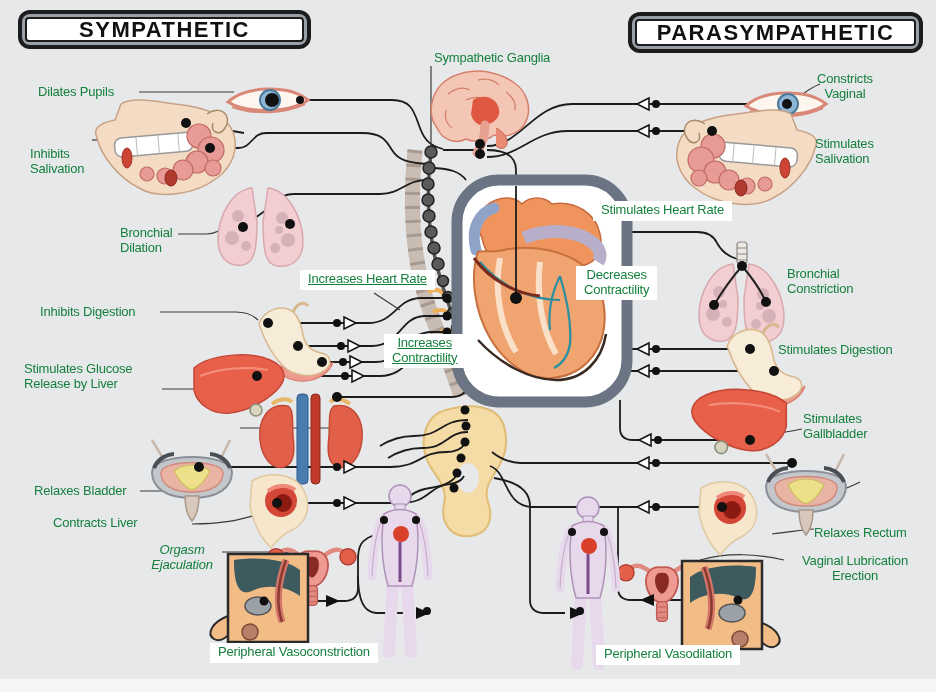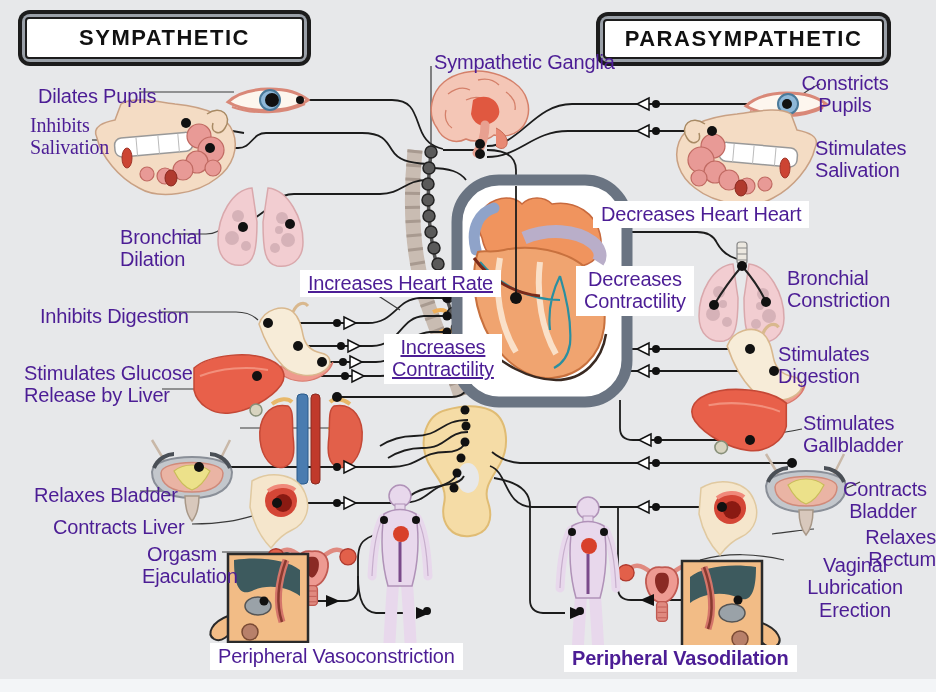--- a/index.html
+++ b/index.html
@@ -1,19 +1,19 @@
 <!DOCTYPE html>
 <html><head>
 <meta charset="utf-8">
 <style>
   html,body{margin:0;padding:0;background:#cfd1d4;}
   #stage{position:relative;width:936px;height:692px;background:#e7e8ea;overflow:hidden;
          font-family:"Liberation Sans","DejaVu Sans",sans-serif;color:#151515;}
   #art{position:absolute;left:0;top:0;}
-  .lbl{position:absolute;font-size:20px;line-height:1.12;white-space:pre-line;color:#4c1d95;letter-spacing:-0.2px;}
+  .lbl{position:absolute;font-size:13px;line-height:1.12;white-space:pre-line;color:#15803d;letter-spacing:-0.2px;}
   .boxed{background:#ffffff;padding:2px 8px 3px;}
   .ctr{text-align:center;}
   .hdr{position:absolute;background:#1c1c1c;border-radius:12px;padding:4px;box-sizing:border-box;}
   .hdr-mid{background:#9aa0a8;border-radius:8px;padding:3px;height:100%;box-sizing:border-box;}
   .hdr-in{background:#ffffff;border:2px solid #1c1c1c;border-radius:4px;height:100%;
           display:flex;align-items:center;justify-content:center;box-sizing:border-box;
           font-weight:bold;font-size:22px;letter-spacing:1.5px;color:#111;}
 </style>
 </head>
 <body>
@@ -401,62 +401,60 @@
         <circle cx="738" cy="600" r="4.5"></circle>
         <circle cx="580" cy="611" r="4"></circle>
     <circle cx="447" cy="298" r="4.5"></circle>
         <circle cx="447" cy="316" r="4.5"></circle>
         <circle cx="447" cy="332" r="4.5"></circle>
   </g>
 
   <rect x="0" y="679" width="936" height="13" fill="#f3f5f7"></rect>
 </svg>
 
-<div class="hdr" style="left:18px;top:10px;width:293px;height:56px;">
+<div class="hdr" style="left:18px;top:10px;width:293px;height:39px;">
   <div class="hdr-mid">
         <div class="hdr-in">SYMPATHETIC</div>
       </div>
 </div>
-<div class="hdr" style="left:596px;top:12px;width:295px;height:54px;">
+<div class="hdr" style="left:628px;top:12px;width:295px;height:41px;">
   <div class="hdr-mid">
         <div class="hdr-in">PARASYMPATHETIC</div>
       </div>
 </div>
 
 <div class="lbl" style="left:434px;top:51px;">Sympathetic Ganglia</div>
 <div class="lbl boxed" style="left:300px;top:270px;text-decoration:underline;">Increases Heart Rate</div>
 <div class="lbl boxed ctr" style="left:384px;top:334px;text-decoration:underline;">Increases
 Contractility</div>
-<div class="lbl boxed" style="left:593px;top:201px;">Decreases Heart Heart</div>
+<div class="lbl boxed" style="left:593px;top:201px;">Stimulates Heart Rate</div>
 <div class="lbl boxed ctr" style="left:576px;top:266px;">Decreases
 Contractility</div>
 
 <div class="lbl" style="left:38px;top:85px;">Dilates Pupils</div>
-<div class="lbl" style="left:30px;top:114px;font-family:Liberation Serif, serif;">Inhibits
+<div class="lbl" style="left:30px;top:147px;">Inhibits
 Salivation</div>
 <div class="lbl" style="left:120px;top:226px;">Bronchial
 Dilation</div>
 <div class="lbl" style="left:40px;top:305px;">Inhibits Digestion</div>
 <div class="lbl" style="left:24px;top:362px;">Stimulates Glucose
 Release by Liver</div>
 <div class="lbl" style="left:34px;top:484px;text-align:right;">Relaxes Bladder</div>
 <div class="lbl" style="left:53px;top:516px;">Contracts Liver</div>
-<div class="lbl ctr" style="left:142px;top:543px;width:80px;">Orgasm
+<div class="lbl ctr" style="left:142px;top:543px;width:80px;font-style:italic;">Orgasm
 Ejaculation</div>
 <div class="lbl boxed" style="left:210px;top:643px;">Peripheral Vasoconstriction</div>
 
 <div class="lbl ctr" style="left:799px;top:72px;width:92px;">Constricts
-Pupils</div>
+Vaginal</div>
 <div class="lbl" style="left:815px;top:137px;">Stimulates
 Salivation</div>
 <div class="lbl" style="left:787px;top:267px;">Bronchial
 Constriction</div>
 <div class="lbl" style="left:778px;top:343px;">Stimulates Digestion</div>
 <div class="lbl" style="left:803px;top:412px;">Stimulates
 Gallbladder</div>
-<div class="lbl ctr" style="left:843px;top:478px;width:80px;">Contracts
-Bladder</div>
 <div class="lbl" style="left:814px;top:526px;text-align:right;">Relaxes Rectum</div>
 <div class="lbl ctr" style="left:785px;top:554px;width:140px;">Vaginal Lubrication
 Erection</div>
-<div class="lbl boxed" style="left:564px;top:645px;font-weight:bold;">Peripheral Vasodilation</div>
+<div class="lbl boxed" style="left:596px;top:645px;">Peripheral Vasodilation</div>
 
 </div>
 
 </body></html>

